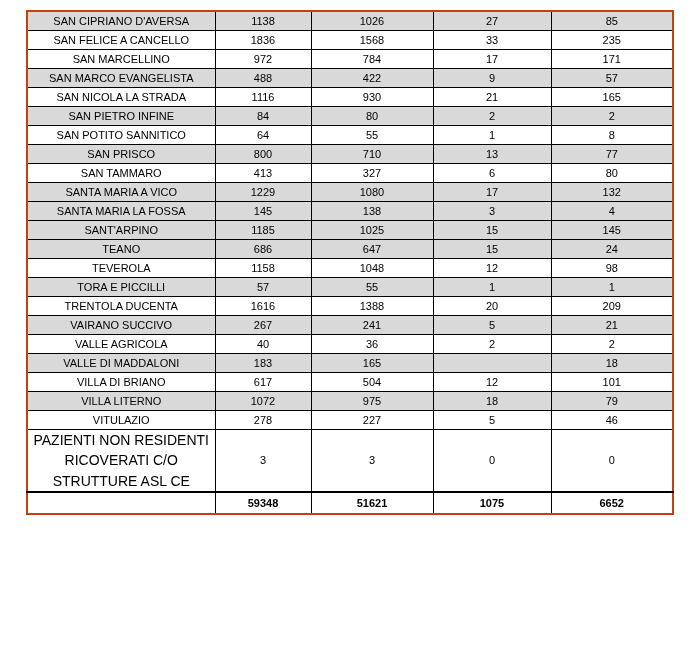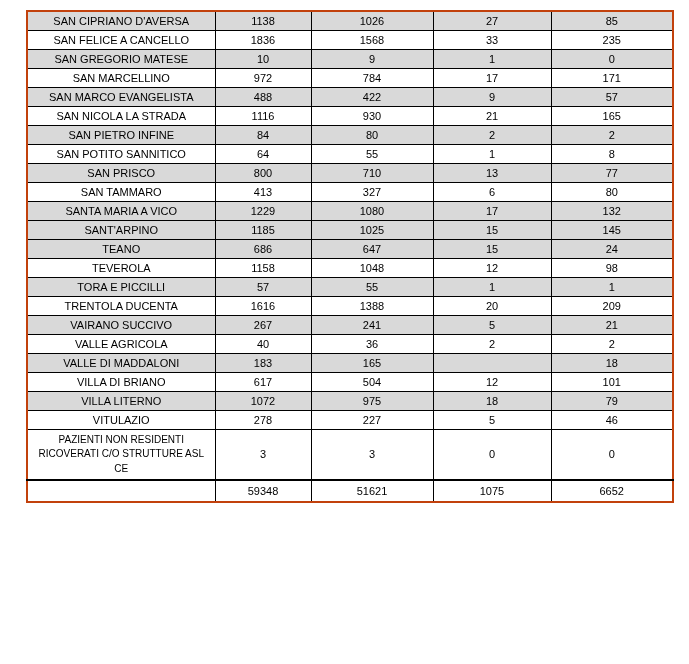--- a/index.html
+++ b/index.html
@@ -33,28 +33,28 @@
     font-size: 11px;
     line-height: 1.1;
     height: 18px;
     padding: 0 2px;
     overflow: hidden;
     white-space: nowrap;
   }
   tr.shaded td { background: var(--shaded, #d9d9d9); }
   tr.tall td { height: 49px; }
   tr.tall td.name {
-    font-size: 10px;
+    font-size: 14px;
     line-height: 1.45;
     white-space: normal;
     padding: 0 4px;
   }
   tr.totals td {
     height: 20px;
-    font-weight: normal;
+    font-weight: bold;
     border-top: 2px solid #000000;
   }
   col.c-name { width: 188px; }
   col.c-v1 { width: 96px; }
   col.c-v2 { width: 122px; }
   col.c-v3 { width: 118px; }
   col.c-v4 { width: 122px; }
 </style>
 </head>
 <body>
@@ -76,27 +76,20 @@
     <td class="num">27</td>
     <td class="num">85</td>
   </tr>
         <tr>
     <td class="name">SAN FELICE A CANCELLO</td>
     <td class="num">1836</td>
     <td class="num">1568</td>
     <td class="num">33</td>
     <td class="num">235</td>
   </tr>
-        <tr class="shaded">
-    <td class="name">SAN GREGORIO MATESE</td>
-    <td class="num">10</td>
-    <td class="num">9</td>
-    <td class="num">1</td>
-    <td class="num">0</td>
-  </tr>
         <tr>
     <td class="name">SAN MARCELLINO</td>
     <td class="num">972</td>
     <td class="num">784</td>
     <td class="num">17</td>
     <td class="num">171</td>
   </tr>
         <tr class="shaded">
     <td class="name">SAN MARCO EVANGELISTA</td>
     <td class="num">488</td>
@@ -138,20 +131,27 @@
     <td class="num">327</td>
     <td class="num">6</td>
     <td class="num">80</td>
   </tr>
         <tr class="shaded">
     <td class="name">SANTA MARIA A VICO</td>
     <td class="num">1229</td>
     <td class="num">1080</td>
     <td class="num">17</td>
     <td class="num">132</td>
+  </tr>
+        <tr class="shaded">
+    <td class="name">SANTA MARIA LA FOSSA</td>
+    <td class="num">145</td>
+    <td class="num">138</td>
+    <td class="num">3</td>
+    <td class="num">4</td>
   </tr>
         <tr class="shaded">
     <td class="name">SANT'ARPINO</td>
     <td class="num">1185</td>
     <td class="num">1025</td>
     <td class="num">15</td>
     <td class="num">145</td>
   </tr>
         <tr class="shaded">
     <td class="name">TEANO</td>

